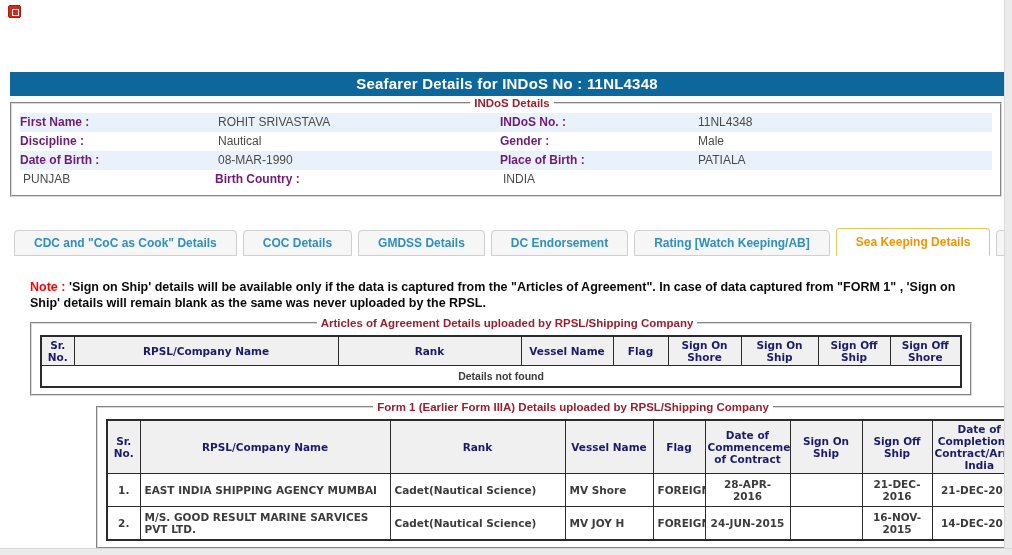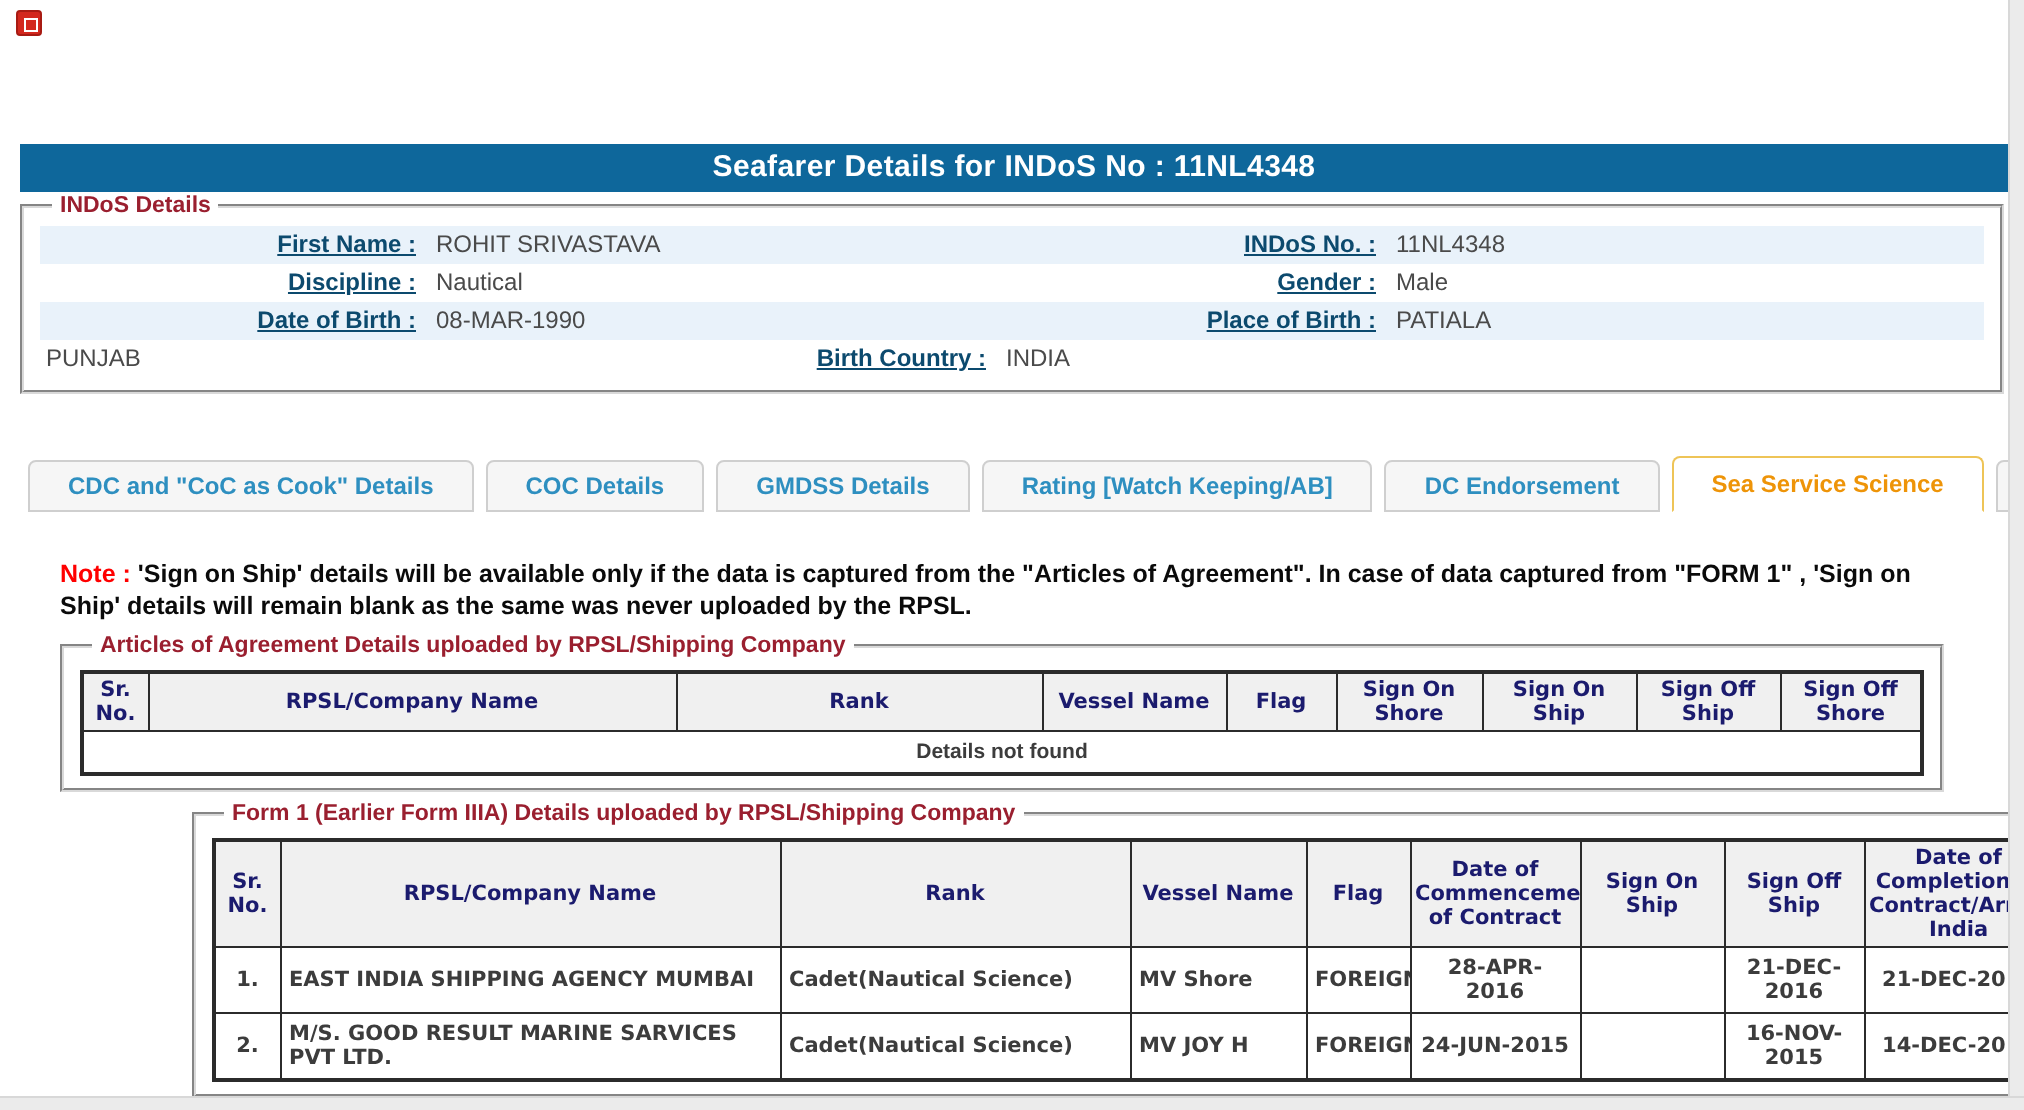--- a/index.html
+++ b/index.html
@@ -24,30 +24,30 @@
     position:absolute; left:10px; top:72px; width:994px; height:24px;
     background:#0e679b; color:#ffffff; font-weight:bold; font-size:15px;
     text-align:center; line-height:24px; letter-spacing:.2px;
   }
 
   
   fieldset {
     border:2px groove #d9d9d9; background:#ffffff; margin:0; padding:4px 8px 6px;
   }
   legend {
-    color:#9a1f2f; font-weight:bold; font-size:11.5px; padding:0 4px; margin-left:6px;
+    color:#9a1f2f; font-weight:bold; font-size:11.5px; padding:0 4px; margin-left:6px;text-align:center;
   }
 
   .indos-fs { position:absolute; left:10px; top:97px; width:992px; }
   .indos-row {
     display:grid; grid-template-columns:195px 285px 195px 285px;
     height:19px; line-height:19px; font-size:12px;
   }
   .indos-row.alt { background:#e9f2fa; }
-  .f-label { font-weight:bold; color:#0c4a6e; text-align:right; padding-right:7px; white-space:nowrap;text-decoration:underline; }
+  .f-label { font-weight:bold; color:#701a75; text-align:left; padding-right:7px; white-space:nowrap; }
   .f-value { color:#4a4a4a; padding-left:3px; white-space:nowrap; }
 
   
   .tabs { position:absolute; left:14px; top:228px; display:flex; gap:6px; align-items:flex-end; }
   .tab {
     height:26px; line-height:24px; padding:0 19px; background:#f6f6f6;
     border:1px solid #cfcfcf; border-radius:4px 4px 0 0;
     color:#2e8fc0; font-weight:bold; font-size:12px; white-space:nowrap; cursor:pointer;
   }
   .tab.active {
@@ -122,23 +122,23 @@
     <div class="f-value">PUNJAB</div>
     <div class="f-label">Birth Country :</div>
     <div class="f-value">INDIA</div>
   </div>
 </fieldset>
 
 <div class="tabs">
   <div class="tab">CDC and "CoC as Cook" Details</div>
   <div class="tab">COC Details</div>
   <div class="tab">GMDSS Details</div>
+  <div class="tab">DC Endorsement</div>
   <div class="tab">Rating [Watch Keeping/AB]</div>
-  <div class="tab">DC Endorsement</div>
-  <div class="tab active">Sea Service Science</div>
+  <div class="tab active">Sea Keeping Details</div>
   <div class="tab">Training Details</div>
 </div>
 
 <div class="note">
   <span class="prefix">Note :</span>
   <span>'Sign on Ship' details will be available only if the data is captured from the "Articles of Agreement". In case of data captured from "FORM 1" , 'Sign on Ship' details will remain blank as the same was never uploaded by the RPSL.</span>
 </div>
 
 <fieldset class="aoa-fs">
   <legend>Articles of Agreement Details uploaded by RPSL/Shipping Company</legend>

